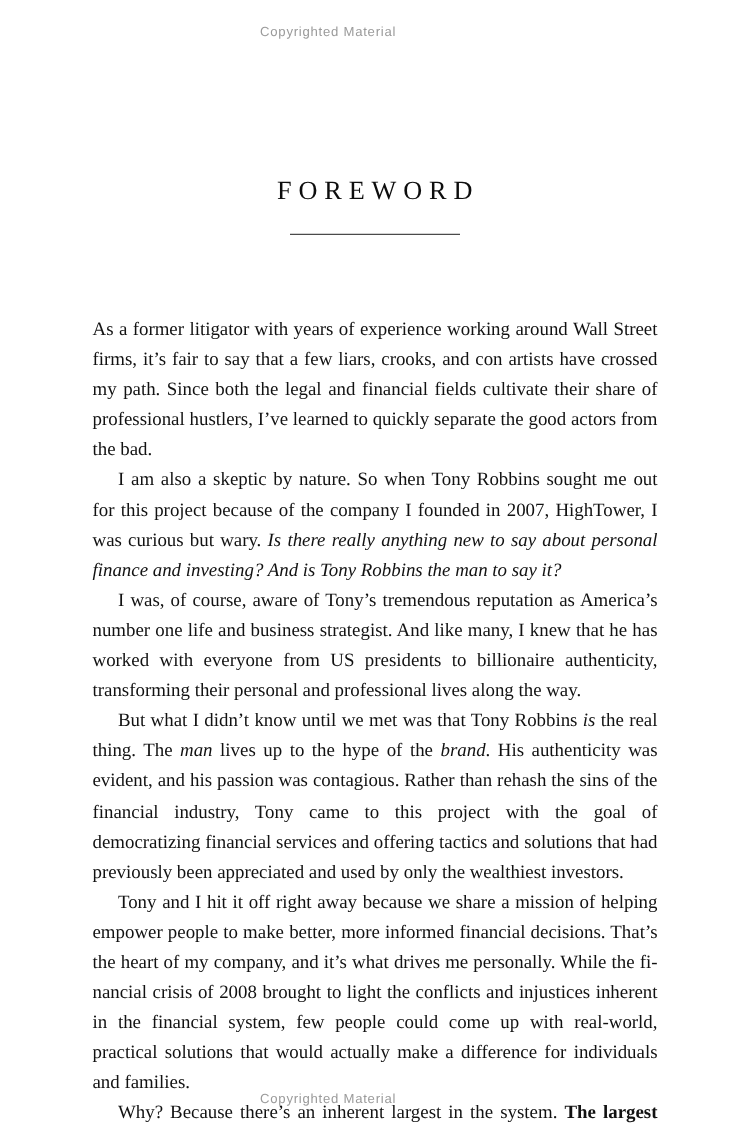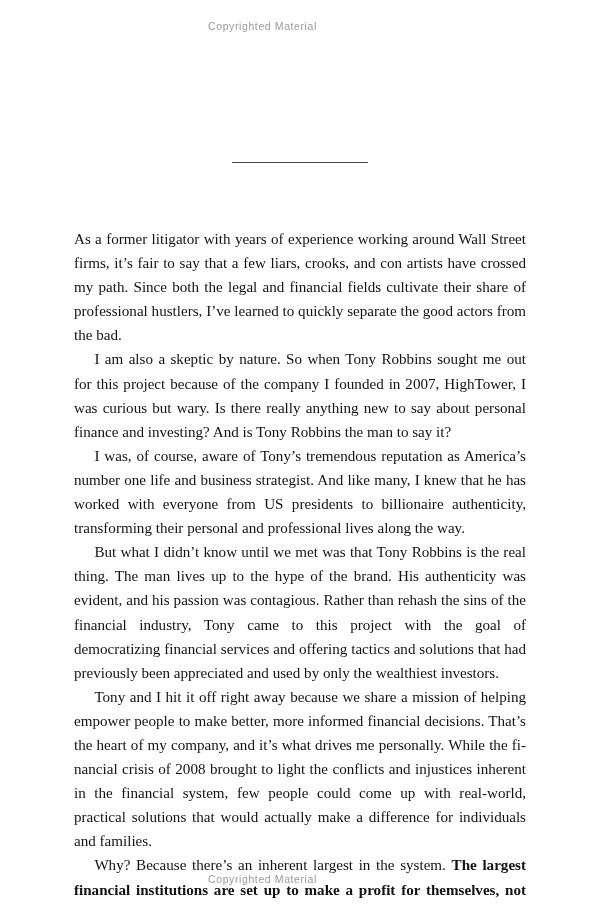--- a/index.html
+++ b/index.html
@@ -66,32 +66,33 @@
     text-justify: inter-word;
     hyphens: manual;
     color: #121212;
   }
   .body-text p {
     margin: 0;
   }
   .body-text p + p {
     text-indent: 1.35em;
   }
-  .it { }
+  .it { font-style: italic; }
   .bd { font-weight: bold; }
 </style>
 </head>
 <body>
 
 <div class="page">
 
   <div class="watermark watermark-top">Copyrighted Material</div>
 
   <div class="content">
 
+    <h1 class="chapter-title">FOREWORD</h1>
     <div class="title-rule"></div>
 
     <div class="body-text">
 
       <p>As a former litigator with years of experience working around Wall Street firms, it’s fair to say that a few liars, crooks, and con artists have crossed my path. Since both the legal and financial fields cultivate their share of profes­sional hustlers, I’ve learned to quickly separate the good actors from the bad.</p>
 
       <p><span>I am also a skeptic by nature. So when Tony Robbins sought me out for this project because of the company I founded in 2007, HighTower, I was curious but wary. </span><span class="it">Is there really anything new to say about personal finance and investing? And is Tony Robbins the man to say it?</span></p>
 
       <p>I was, of course, aware of Tony’s tremendous reputation as America’s number one life and business strategist. And like many, I knew that he has worked with everyone from US presidents to billionaire authenticity, transforming their personal and professional lives along the way.</p>
 

